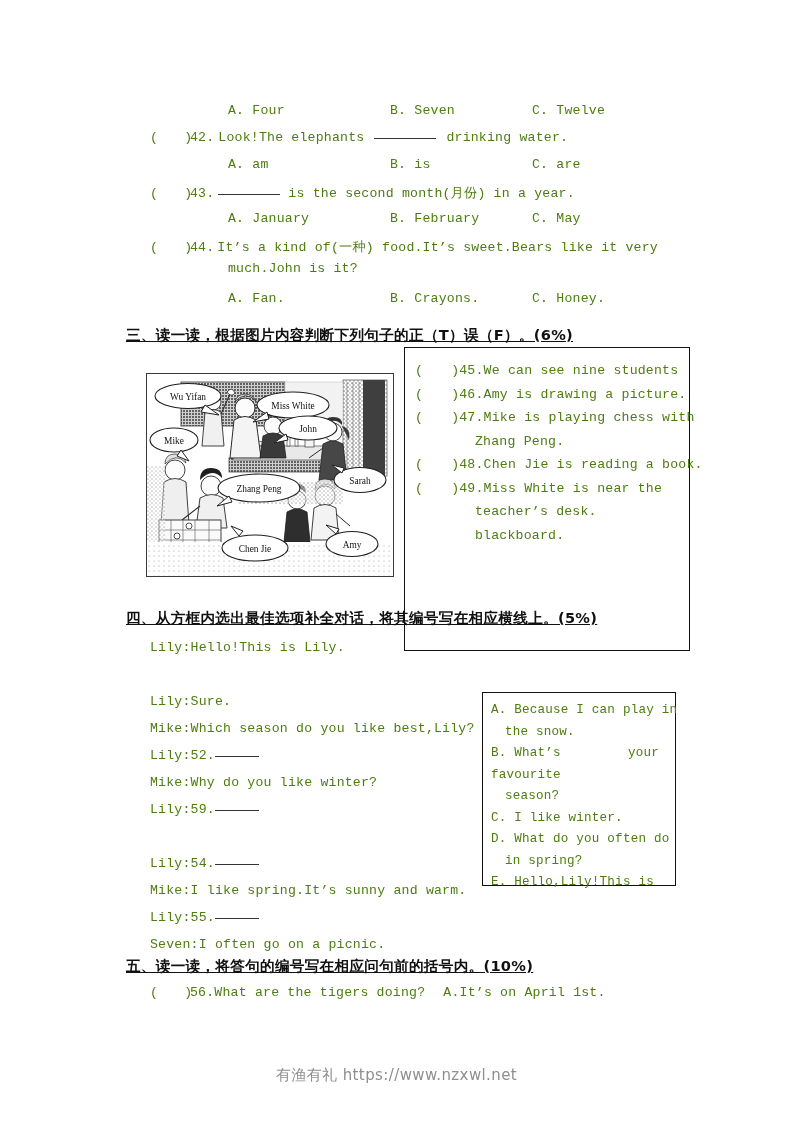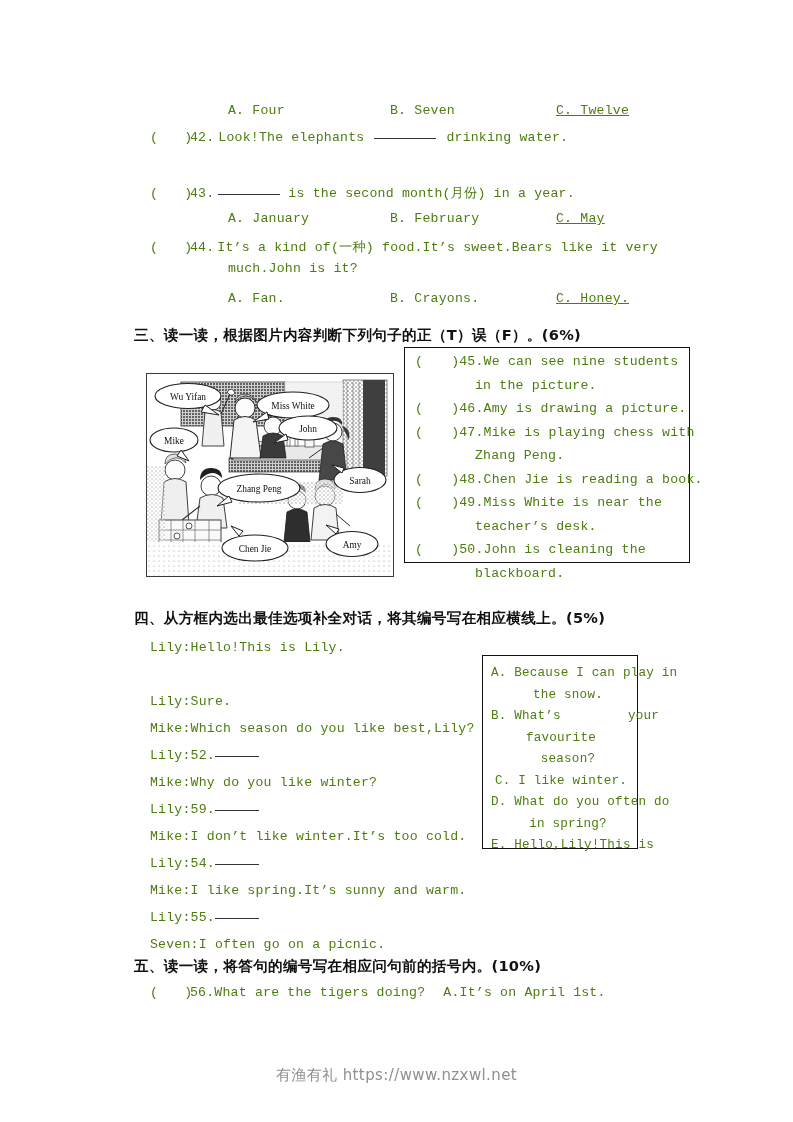--- a/index.html
+++ b/index.html
@@ -43,21 +43,21 @@
     width: 560px;
     left: 140px;
     height: 20px;
   }
   .opt-row > span {
     position: absolute;
     white-space: nowrap;
   }
   .opt-a { left: 88px; }
   .opt-b { left: 250px; }
-  .opt-c { left: 416px; text-decoration: underline; }
+  .opt-c { left: 392px; }
 
   .q-line {
     position: absolute;
     left: 150px;
     white-space: nowrap;
   }
   .paren {
     display: inline-block;
     width: 40px;
   }
@@ -73,21 +73,22 @@
 
   .q-cont {
     position: absolute;
     left: 228px;
     white-space: nowrap;
   }
 
   
   .section-head {
     position: absolute;
-    left: 134px;
+    left: 126px;
+    text-decoration: underline;
   }
 
   
   .picture-frame {
     position: absolute;
     left: 146px;
     top: 373px;
     width: 246px;
     height: 202px;
     border: 1px solid #3a3a3a;
@@ -95,47 +96,46 @@
     overflow: hidden;
   }
   .pic-svg { display: block; width: 100%; height: 100%; }
 
   
   .tf-box {
     position: absolute;
     left: 404px;
     top: 347px;
     width: 286px;
-    height: 216px;
+    height: 304px;
     border: 1.4px solid #111;
     box-sizing: border-box;
-    padding: 2px 8px 0 10px;
+    padding: 11px 8px 0 10px;
   }
   .tf-item {
     position: relative;
     white-space: nowrap;
     line-height: 23.5px;
   }
   .tf-item .lp { margin-right: 28px; }
   .tf-cont {
     padding-left: 60px;
     line-height: 23.5px;
     white-space: nowrap;
   }
 
   .choice-box {
     position: absolute;
     left: 482px;
-    top: 655px;
-    width: 156px;
+    top: 692px;
+    width: 194px;
     height: 194px;
     border: 1.3px solid #111;
     box-sizing: border-box;
     padding: 7px 6px 0 8px;
-    text-align: center;
   }
   .choice-line {
     line-height: 21.5px;
     white-space: nowrap;
     font-size: 12.6px;
   }
   .choice-indent { padding-left: 14px; }
   .choice-wide {
     display: flex;
     justify-content: space-between;
@@ -177,20 +177,25 @@
   <div class="opt-row mono" style="top:103px">
     <span class="opt-a">A. Four</span>
     <span class="opt-b">B. Seven</span>
     <span class="opt-c">C. Twelve</span>
   </div>
 
   <div class="q-line mono" style="top:130px">
     <span class="paren"><span class="lp">(</span><span class="rp">)</span></span><span>42.</span><span style="margin-left:4px">Look!The elephants</span><span class="blank blank-lg" style="margin:0 10px"></span><span>drinking water.</span>
   </div>
 
+  <div class="opt-row mono" style="top:157px">
+    <span class="opt-a">A. am</span>
+    <span class="opt-b">B. is</span>
+    <span class="opt-c">C. are</span>
+  </div>
 
   <div class="q-line mono" style="top:184px">
     <span class="paren"><span class="lp">(</span><span class="rp">)</span></span><span>43.</span><span class="blank blank-lg" style="margin:0 8px 0 4px"></span><span>is the second month(月份) in a year.</span>
   </div>
 
   <div class="opt-row mono" style="top:211px">
     <span class="opt-a">A. January</span>
     <span class="opt-b">B. February</span>
     <span class="opt-c">C. May</span>
   </div>
@@ -329,52 +334,49 @@
       <g>
         <ellipse cx="205" cy="170" rx="26" ry="12.5" fill="#ffffff" stroke="#1f1f1f" stroke-width="1.1"></ellipse>
         <path d="M189 160 l-10 -9 l13 4 z" fill="#ffffff" stroke="#1f1f1f" stroke-width="1"></path>
         <text class="bub-text" x="205" y="173.5" text-anchor="middle">Amy</text>
       </g>
     </svg>
   </div>
 
   <div class="tf-box mono">
     <div class="tf-item"><span class="lp">(</span><span class="rp">)</span><span>45.</span><span>We can see nine students</span></div>
-    <div class="tf-cont">in the picture.</div>
 
     <div class="tf-item"><span class="lp">(</span><span class="rp">)</span><span>46.</span><span>Amy is drawing a picture.</span></div>
 
     <div class="tf-item"><span class="lp">(</span><span class="rp">)</span><span>47.</span><span>Mike is playing chess with</span></div>
     <div class="tf-cont">Zhang Peng.</div>
 
     <div class="tf-item"><span class="lp">(</span><span class="rp">)</span><span>48.</span><span>Chen Jie is reading a book.</span></div>
 
     <div class="tf-item"><span class="lp">(</span><span class="rp">)</span><span>49.</span><span>Miss White is near the</span></div>
     <div class="tf-cont">teacher’s desk.</div>
 
-    <div class="tf-item"><span class="lp">(</span><span class="rp">)</span><span>50.</span><span>John is cleaning the</span></div>
     <div class="tf-cont">blackboard.</div>
   </div>
 
   <div class="section-head cn-head" style="top:609px">四、从方框内选出最佳选项补全对话，将其编号写在相应横线上。(5%)</div>
 
   <div class="dlg-line mono" style="top:640px"><span>Lily:</span><span>Hello!This is Lily.</span></div>
 
 
   <div class="dlg-line mono" style="top:694px"><span>Lily:</span><span>Sure.</span></div>
 
   <div class="dlg-line mono" style="top:721px"><span>Mike:</span><span>Which season do you like best,Lily?</span></div>
 
   <div class="dlg-line mono" style="top:748px"><span>Lily:</span><span>52.</span><span class="blank blank-sm"></span></div>
 
   <div class="dlg-line mono" style="top:775px"><span>Mike:</span><span>Why do you like winter?</span></div>
 
   <div class="dlg-line mono" style="top:802px"><span>Lily:</span><span>59.</span><span class="blank blank-sm"></span></div>
 
-  <div class="dlg-line mono" style="top:829px"><span>Mike:</span><span>I don’t like winter.It’s too cold.</span></div>
 
   <div class="dlg-line mono" style="top:856px"><span>Lily:</span><span>54.</span><span class="blank blank-sm"></span></div>
 
   <div class="dlg-line mono" style="top:883px"><span>Mike:</span><span>I like spring.It’s sunny and warm.</span></div>
 
   <div class="dlg-line mono" style="top:910px"><span>Lily:</span><span>55.</span><span class="blank blank-sm"></span></div>
 
   <div class="dlg-line mono" style="top:937px"><span>Seven:</span><span>I often go on a picnic.</span></div>
 
   <div class="choice-box mono">

